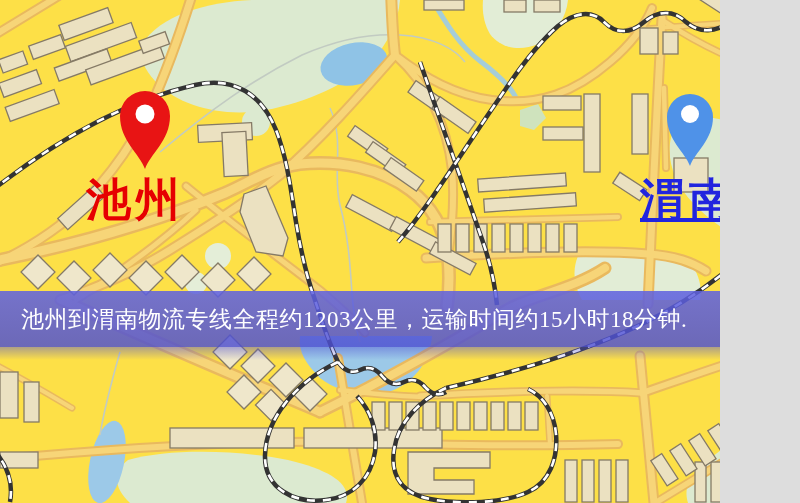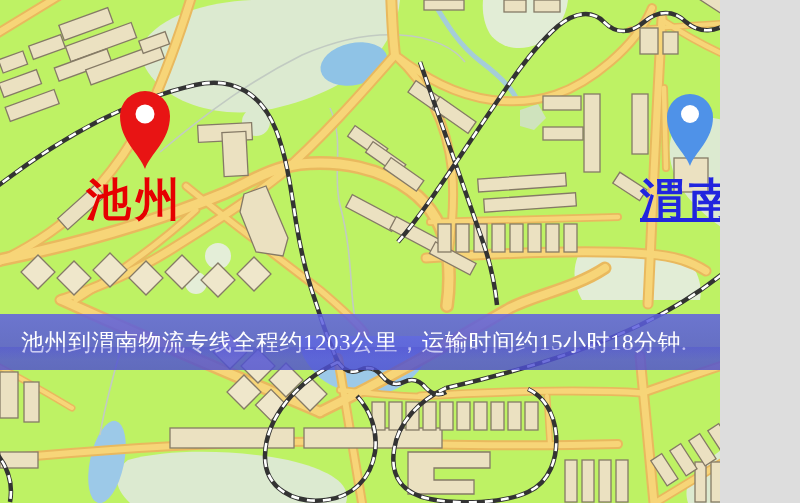--- a/index.html
+++ b/index.html
@@ -1,32 +1,31 @@
 <!DOCTYPE html>
 <html><head>
 <meta charset="utf-8">
 <style>
   html,body{margin:0;padding:0;background:#ddd;}
   #stage{
     position:relative;width:720px;height:503px;overflow:hidden;
-    background:#bef264;
+    background:#fde047;
     font-family:"Liberation Serif","DejaVu Serif",serif;
   }
   #map-svg{position:absolute;left:0;top:0;}
   .pin{position:absolute;pointer-events:auto;}
   .city-label{
     position:absolute;font-size:45px;font-weight:600;letter-spacing:4px;
     line-height:1;white-space:nowrap;
     font-family:"Liberation Serif","DejaVu Serif",serif;
     text-shadow:0 0 1px rgba(255,255,255,.35);
   }
   #banner{
     position:absolute;left:0;top:291px;width:800px;height:56px;
     background:linear-gradient(180deg,rgba(95,97,224,.86),rgba(76,78,208,.82));
-    margin-top:23px;
   }
   #banner-fade{
     position:absolute;left:0;top:347px;width:800px;height:13px;
     background:linear-gradient(180deg,rgba(80,82,210,.45),rgba(80,82,210,0));
   }
   #banner-text{
     height:56px;line-height:57px;padding-left:21px;
     color:#fff;font-size:23px;letter-spacing:.5px;white-space:nowrap;
     font-family:"Liberation Serif","DejaVu Serif",serif;
   }

